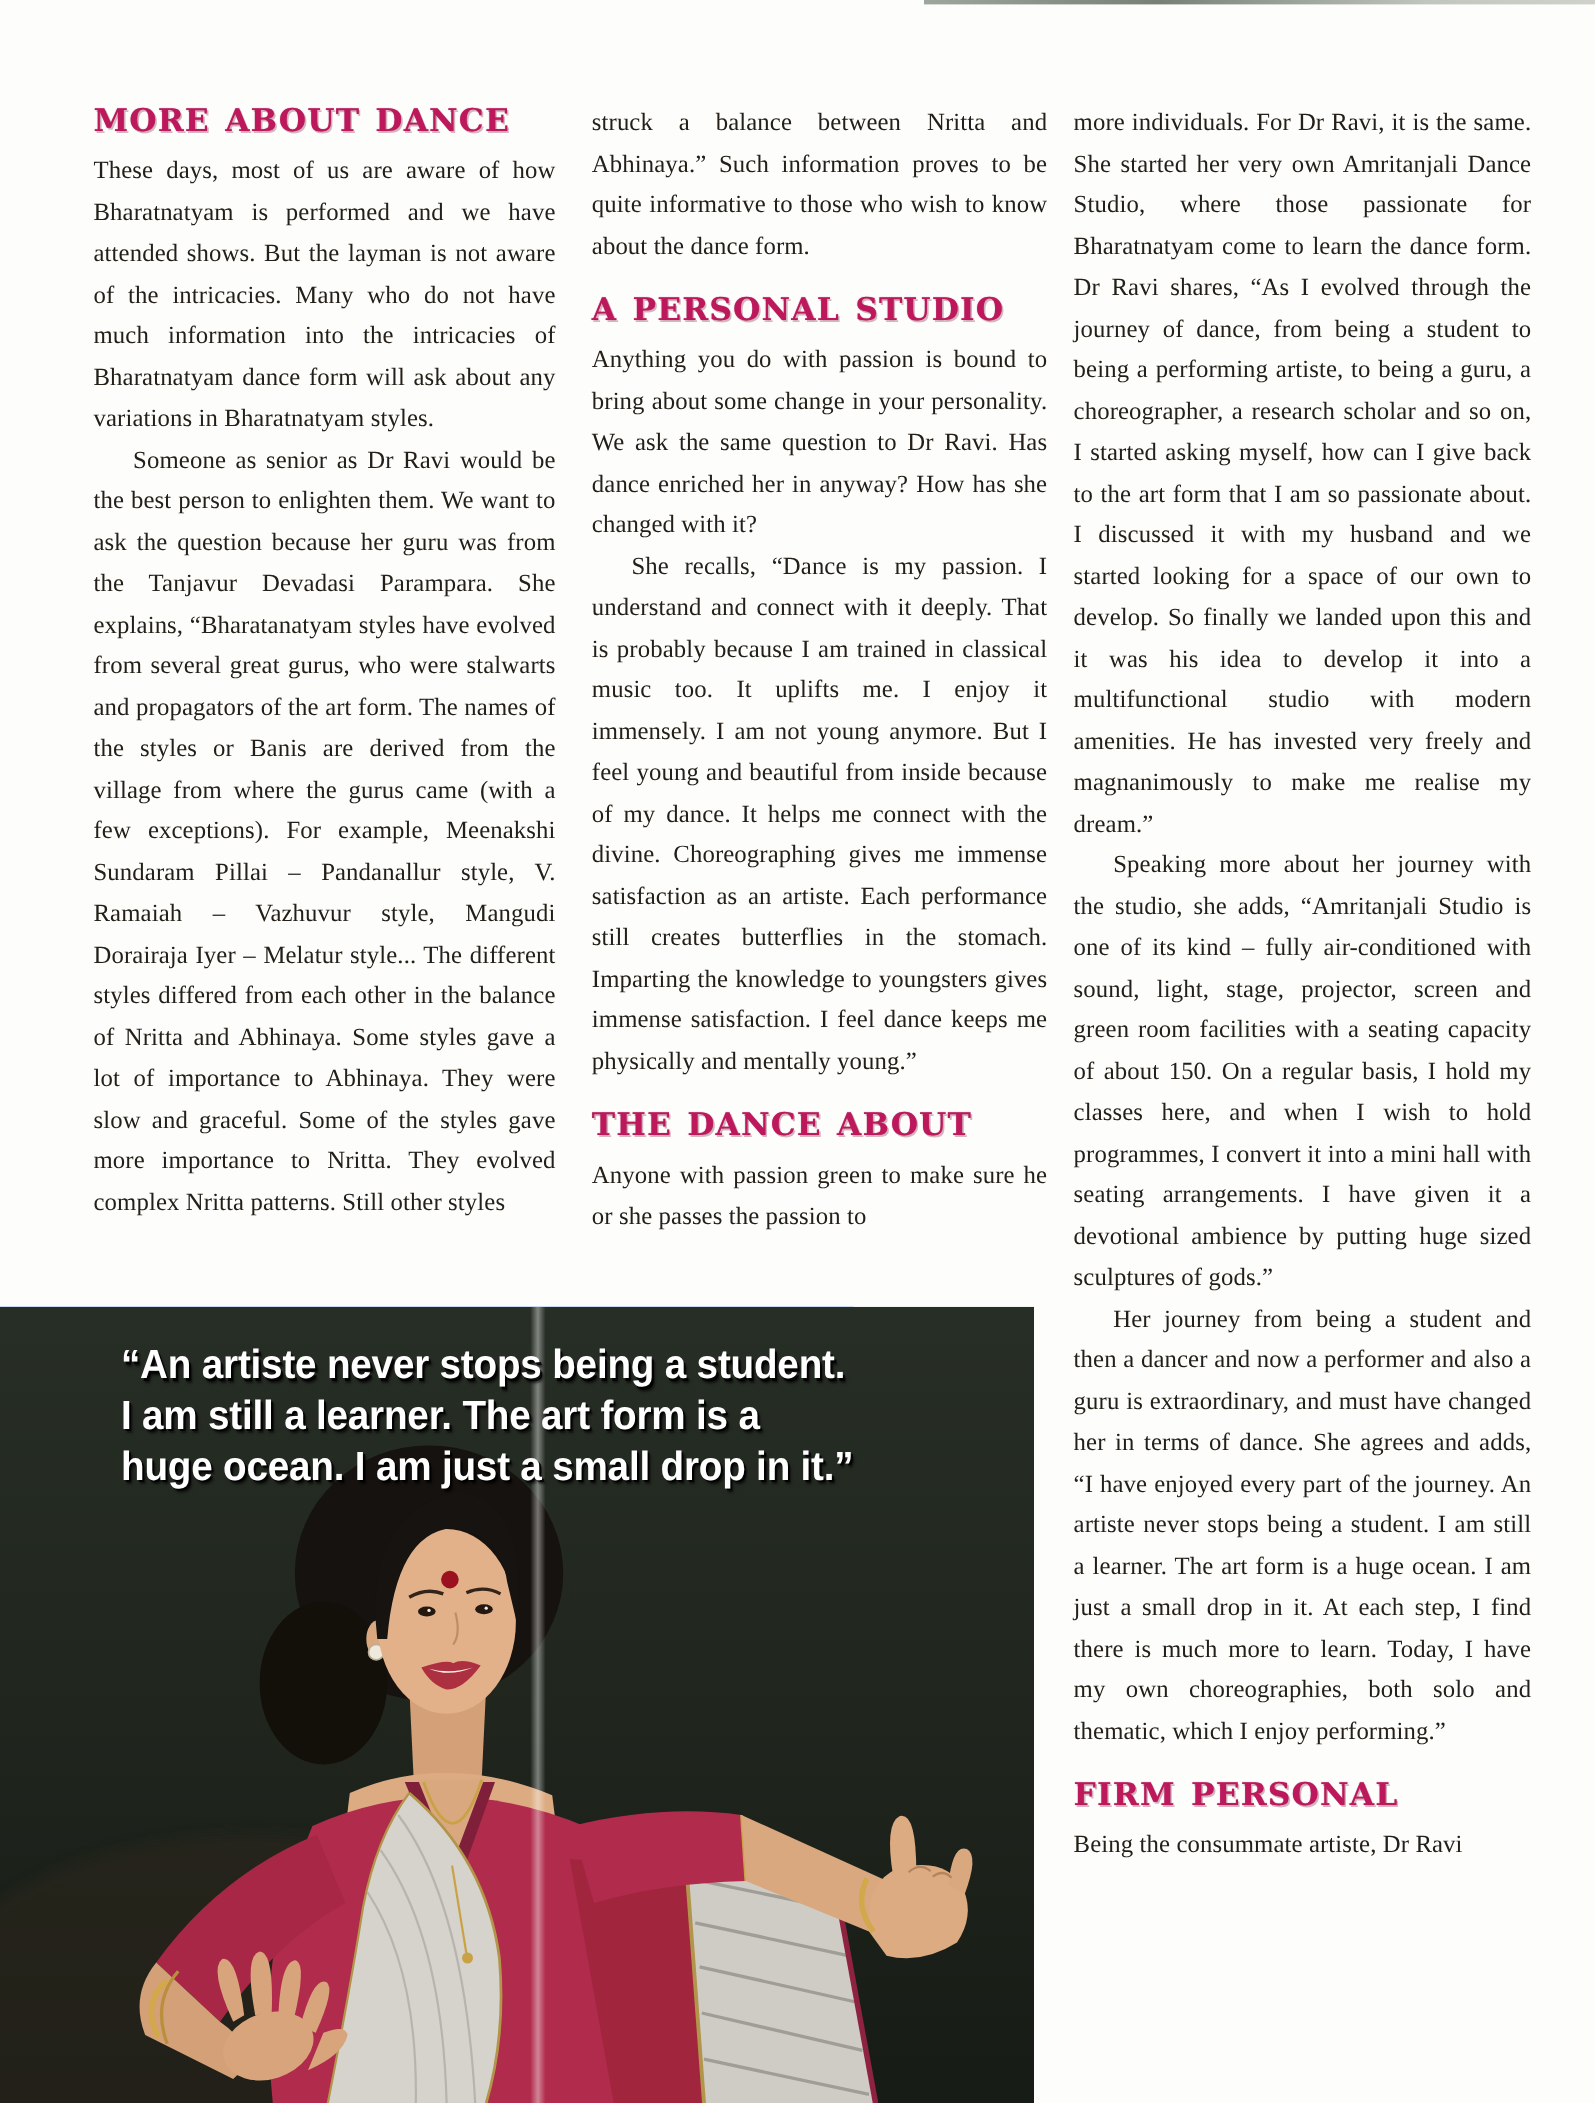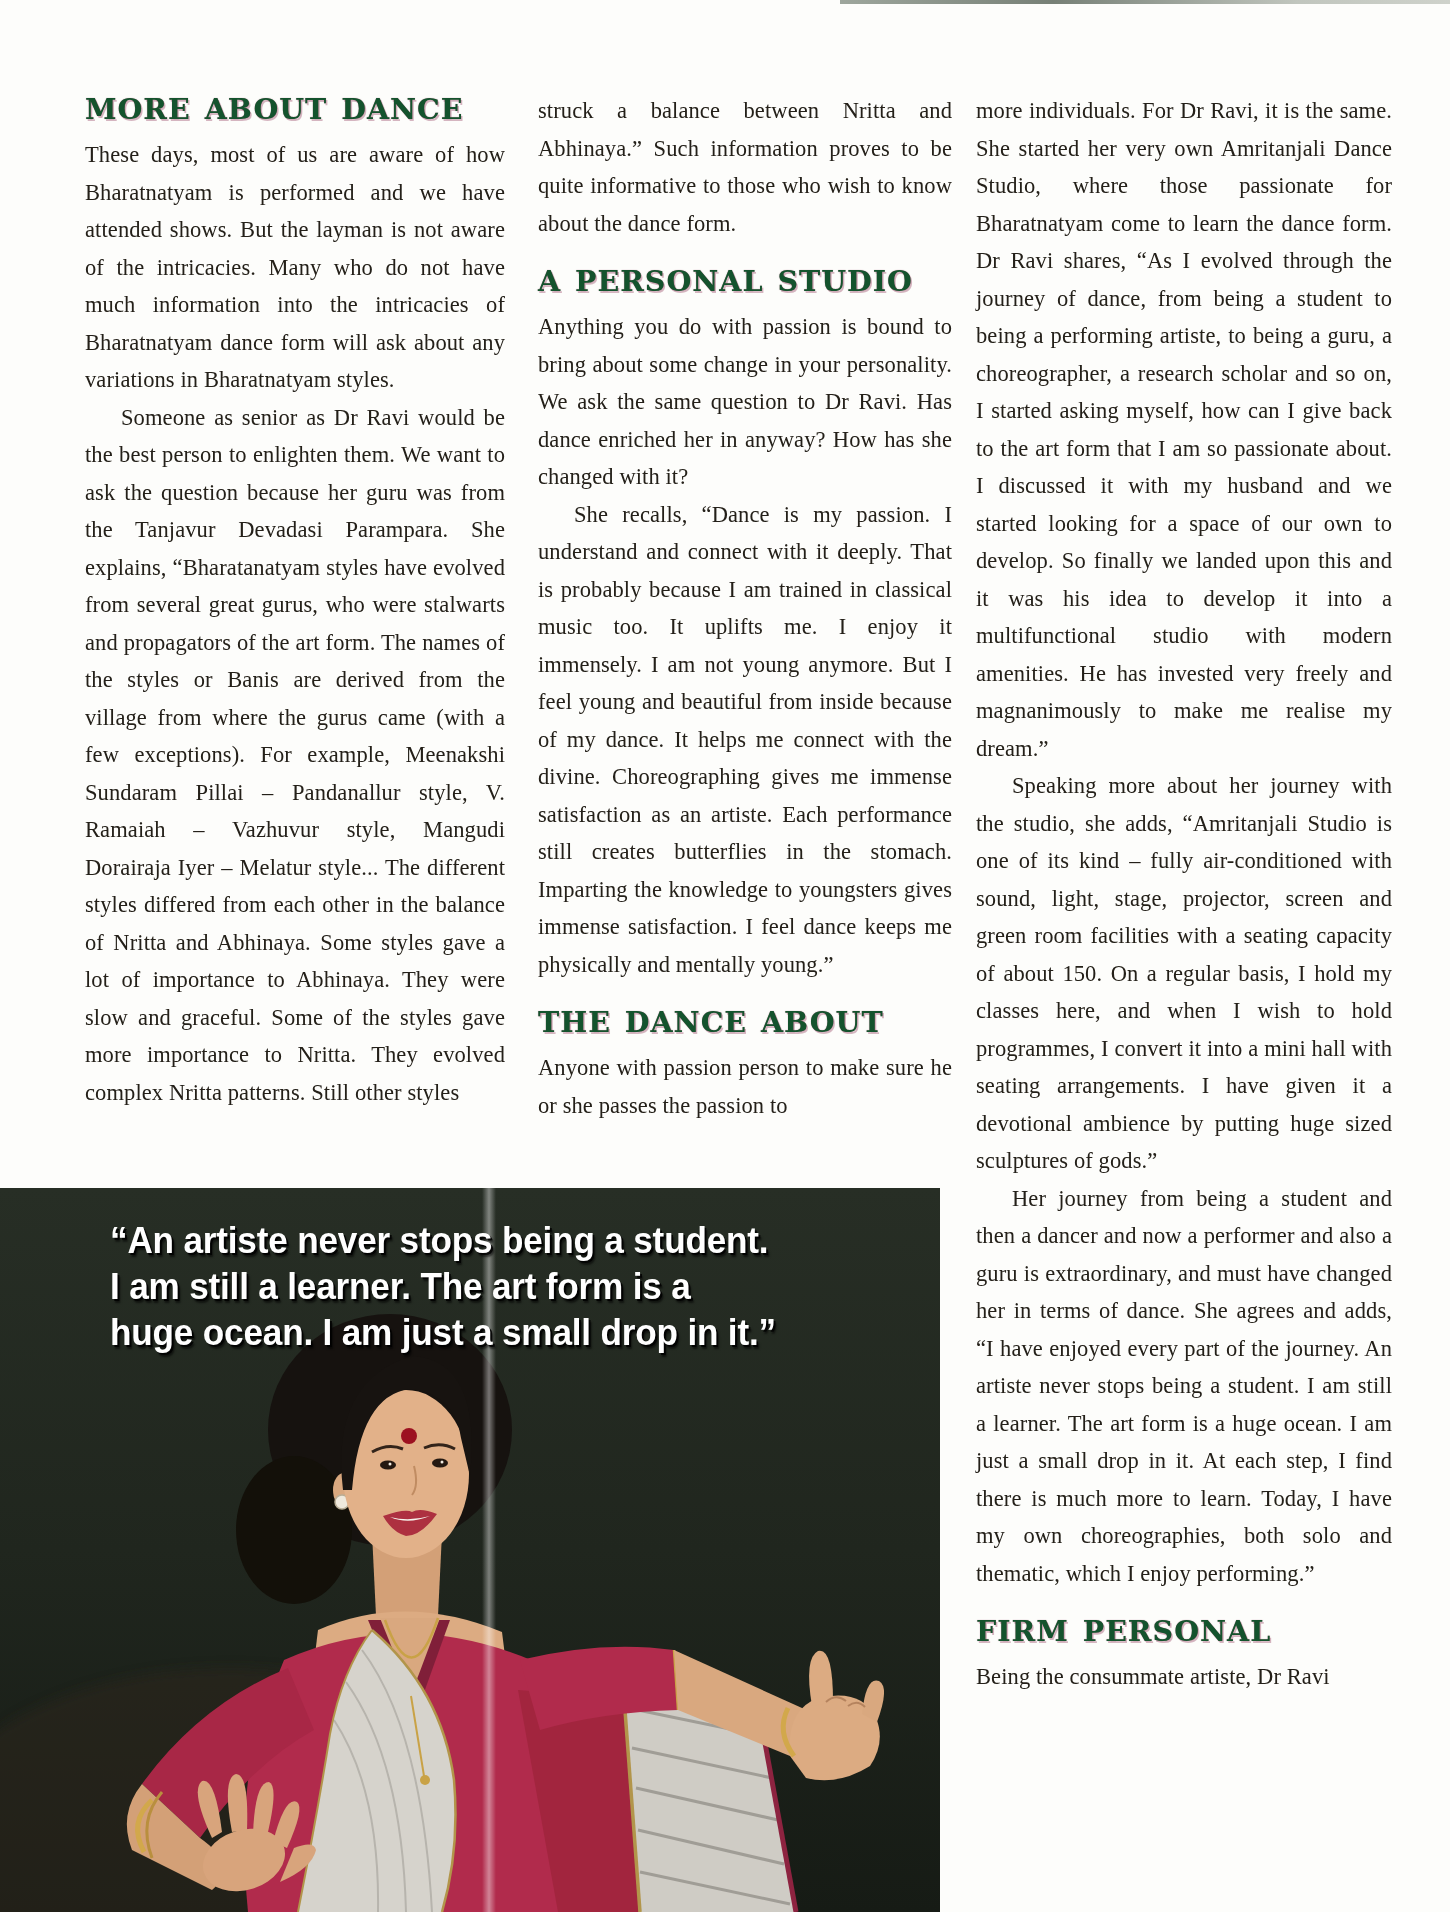--- a/index.html
+++ b/index.html
@@ -7,21 +7,21 @@
         font-family:"Liberation Serif", serif;}
   .edge-line{position:absolute;top:0;left:840px;width:610px;height:4px;
         background:linear-gradient(to right,#8d978c,#5f6a5f 35%,#b6bcb3 75%,#c6cac2);opacity:.85;}
   .col{position:absolute;top:92px;text-align:justify;font-size:22.5px;line-height:37.5px;
         color:#242019;letter-spacing:.1px;}
   .col p{margin:0;}
   .col p.ind{text-indent:36px;}
   .col1{left:85px;width:420px;}
   .col2{left:538px;width:414px;}
   .col3{left:976px;width:416px;}
-  .shead{font-family:"DejaVu Serif", serif;font-weight:bold;color:#14532d;
+  .shead{font-family:"DejaVu Serif", serif;font-weight:bold;color:#be185d;
         font-size:28.5px;line-height:34px;letter-spacing:1px;word-spacing:3px;
         margin:0 0 10px 0;text-shadow:1.5px 1.5px 0 rgba(122,16,56,.30), 0 0 1px rgba(122,16,56,.55);}
   .col .shead.mid{margin-top:22px;}
   .photo{position:absolute;left:0;top:1188px;width:776px;height:724px;background:#3b82f6;}
   .photo svg{position:absolute;left:0;top:0;}
   .quote{position:absolute;left:110px;top:30px;width:780px;
         font-family:"Liberation Sans", sans-serif;font-weight:bold;font-size:37px;line-height:46px;
         color:#ffffff;white-space:nowrap;letter-spacing:-.2px;
         transform:scaleX(.95);transform-origin:left top;
         text-shadow:2px 2px 0 rgba(0,0,0,.85), 3px 4px 2px rgba(0,0,0,.55);}
@@ -38,21 +38,21 @@
     <p>These days, most of us are aware of how Bharatnatyam is performed and we have attended shows. But the layman is not aware of the intricacies. Many who do not have much information into the intricacies of Bharatnatyam dance form will ask about any variations in Bharatnatyam styles.</p>
     <p class="ind">Someone as senior as Dr Ravi would be the best person to enlighten them. We want to ask the question because her guru was from the Tanjavur Devadasi Parampara. She explains, “Bharatanatyam styles have evolved from several great gurus, who were stalwarts and propagators of the art form. The names of the styles or Banis are derived from the village from where the gurus came (with a few exceptions). For example, Meenakshi Sundaram Pillai – Pandanallur style, V. Ramaiah – Vazhuvur style, Mangudi Dorairaja Iyer – Melatur style... The different styles differed from each other in the balance of Nritta and Abhinaya. Some styles gave a lot of importance to Abhinaya. They were slow and graceful. Some of the styles gave more importance to Nritta. They evolved complex Nritta patterns. Still other styles</p>
   </div>
 
   <div class="col col2">
     <p>struck a balance between Nritta and Abhinaya.” Such information proves to be quite informative to those who wish to know about the dance form.</p>
     <h3 class="shead mid">A PERSONAL STUDIO</h3>
     <p>Anything you do with passion is bound to bring about some change in your personality. We ask the same question to Dr Ravi. Has dance enriched her in anyway? How has she changed with it?</p>
     <p class="ind">She recalls, “Dance is my passion. I understand and connect with it deeply. That is probably because I am trained in classical music too. It uplifts me. I enjoy it immensely. I am not young anymore. But I feel young and beautiful from inside because of my dance. It helps me connect with the divine. Choreographing gives me immense satisfaction as an artiste. Each performance still creates butterflies in the stomach. Imparting the knowledge to youngsters gives immense satisfaction. I feel dance keeps me physically and mentally young.”</p>
     <h3 class="shead mid">THE DANCE ABOUT</h3>
-    <p>Anyone with passion person to make sure he or she passes the passion to</p>
+    <p>Anyone with passion green to make sure he or she passes the passion to</p>
   </div>
 
   <div class="col col3">
     <p>more individuals. For Dr Ravi, it is the same. She started her very own Amritanjali Dance Studio, where those passionate for Bharatnatyam come to learn the dance form. Dr Ravi shares, “As I evolved through the journey of dance, from being a student to being a performing artiste, to being a guru, a choreographer, a research scholar and so on, I started asking myself, how can I give back to the art form that I am so passionate about. I discussed it with my husband and we started looking for a space of our own to develop. So finally we landed upon this and it was his idea to develop it into a multifunctional studio with modern amenities. He has invested very freely and magnanimously to make me realise my dream.”</p>
     <p class="ind">Speaking more about her journey with the studio, she adds, “Amritanjali Studio is one of its kind – fully air-conditioned with sound, light, stage, projector, screen and green room facilities with a seating capacity of about 150. On a regular basis, I hold my classes here, and when I wish to hold programmes, I convert it into a mini hall with seating arrangements. I have given it a devotional ambience by putting huge sized sculptures of gods.”</p>
     <p class="ind">Her journey from being a student and then a dancer and now a performer and also a guru is extraordinary, and must have changed her in terms of dance. She agrees and adds, “I have enjoyed every part of the journey. An artiste never stops being a student. I am still a learner. The art form is a huge ocean. I am just a small drop in it. At each step, I find there is much more to learn. Today, I have my own choreographies, both solo and thematic, which I enjoy performing.”</p>
     <h3 class="shead mid">FIRM PERSONAL</h3>
     <p>Being the consummate artiste, Dr Ravi</p>
   </div>
 

